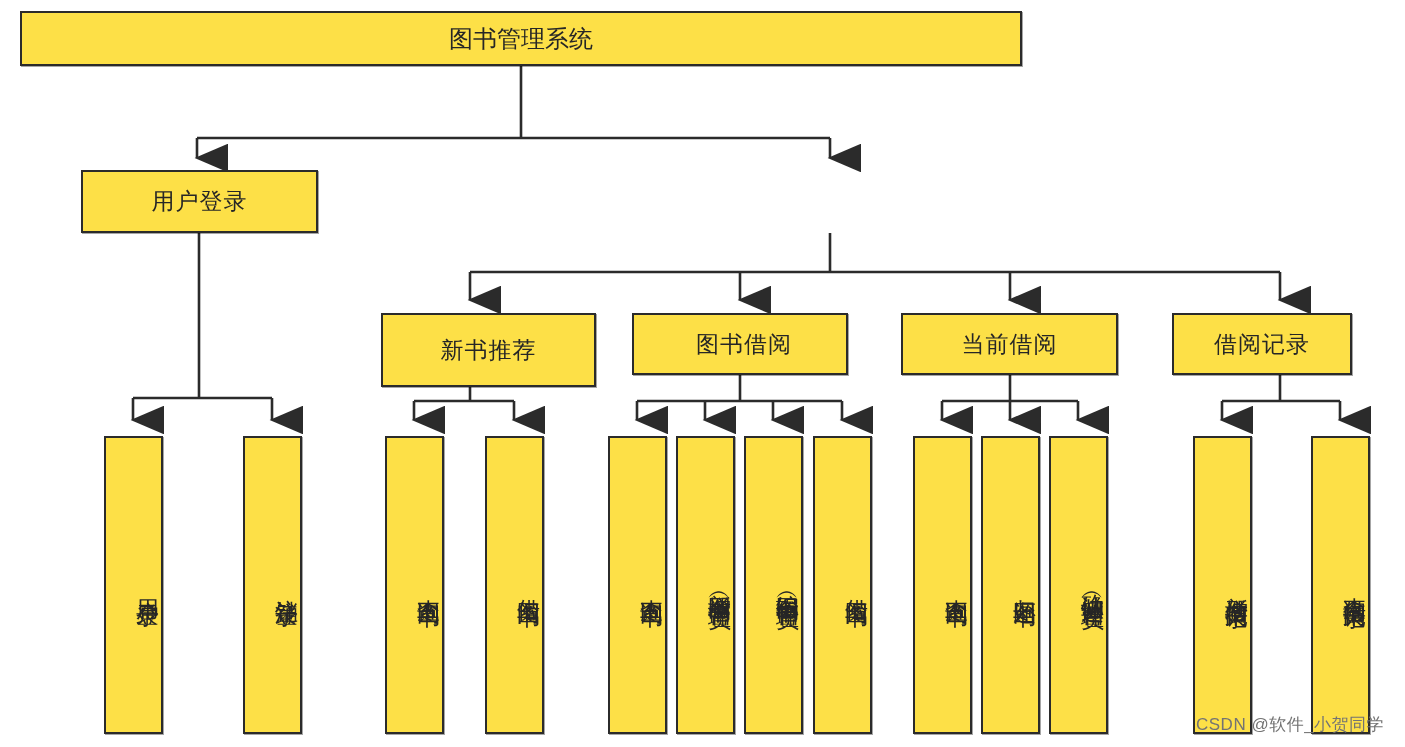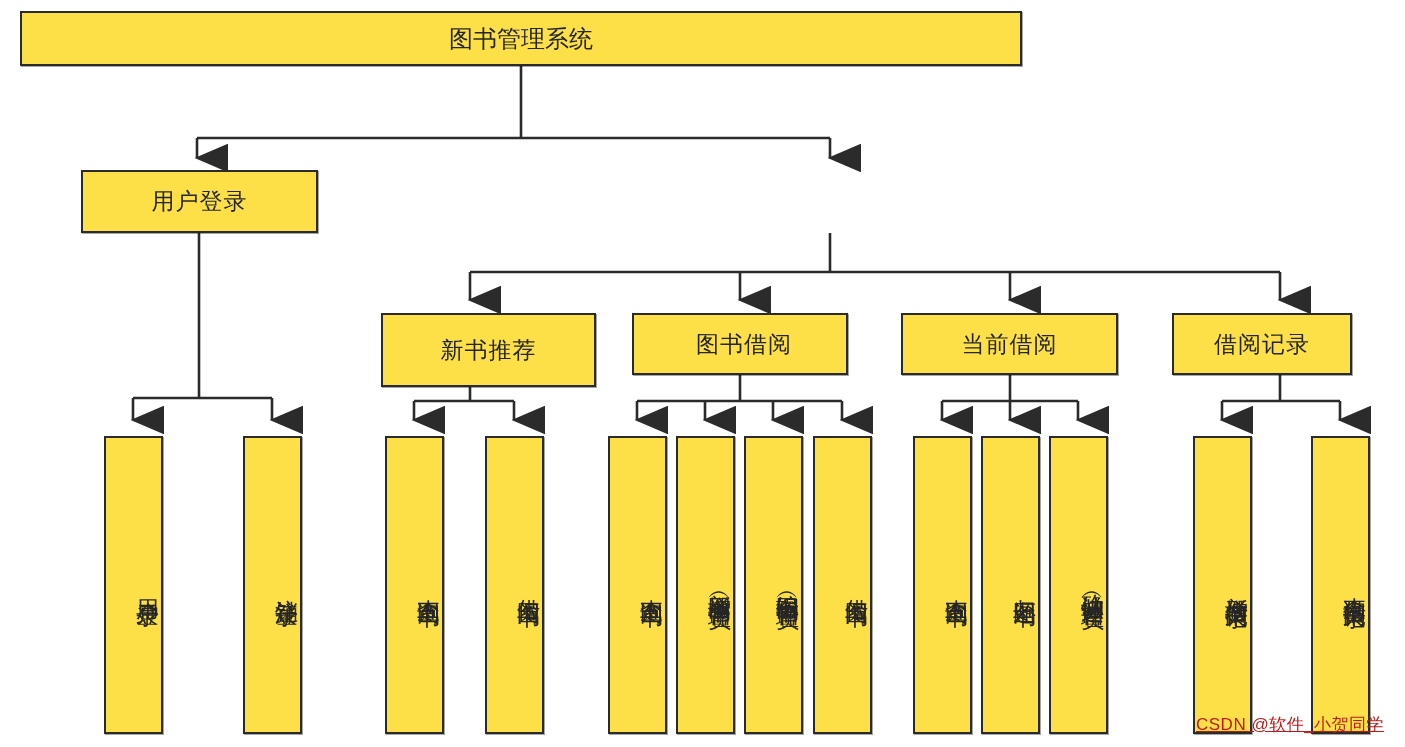--- a/index.html
+++ b/index.html
@@ -57,24 +57,23 @@
     writing-mode: vertical-rl;
     text-orientation: upright;
     display: block;
     text-align: center;
   }
   .watermark {
     position: absolute;
     left: 1196px;
     top: 713px;
     font-size: 17px;
-    color: #b91c1c;
+    color: #737373;
     white-space: nowrap;
     letter-spacing: 0.5px;
-    text-decoration: underline;
   }
 </style>
 </head>
 <body>
 
 <div id="canvas">
 
   <svg class="connectors" viewBox="0 0 1405 747">
     <defs>
       <marker id="arrow" viewBox="0 0 12 14" refX="6" refY="13" markerWidth="11" markerHeight="13" orient="auto">

